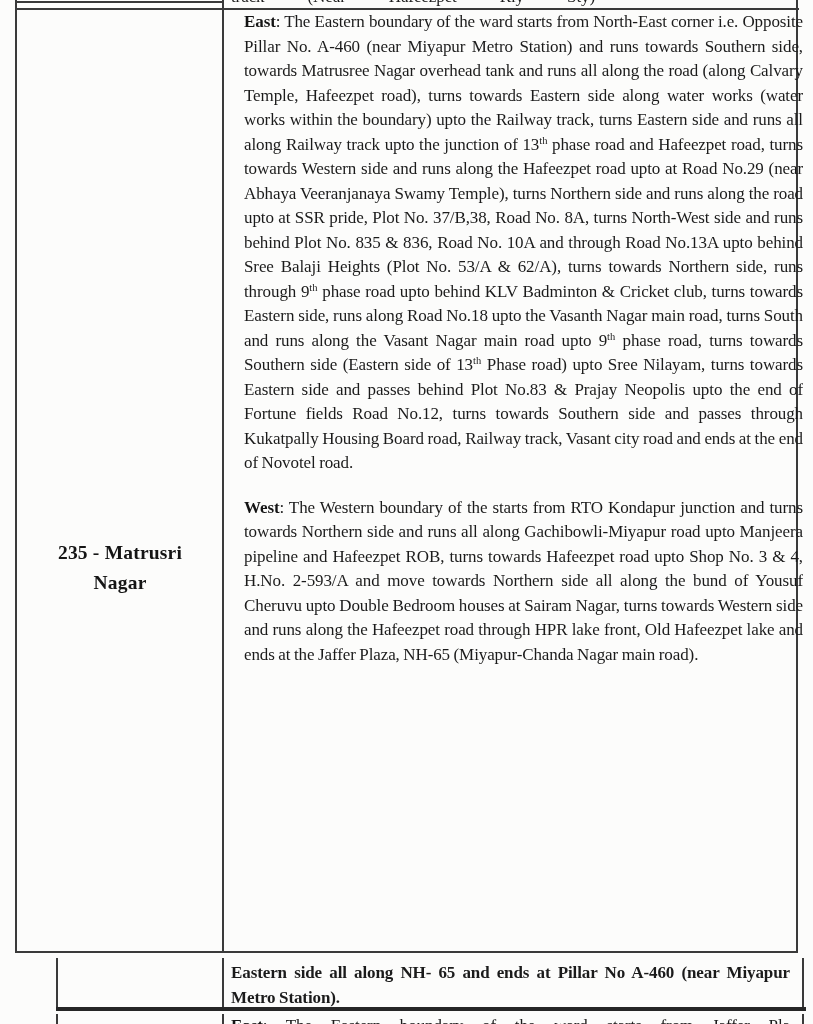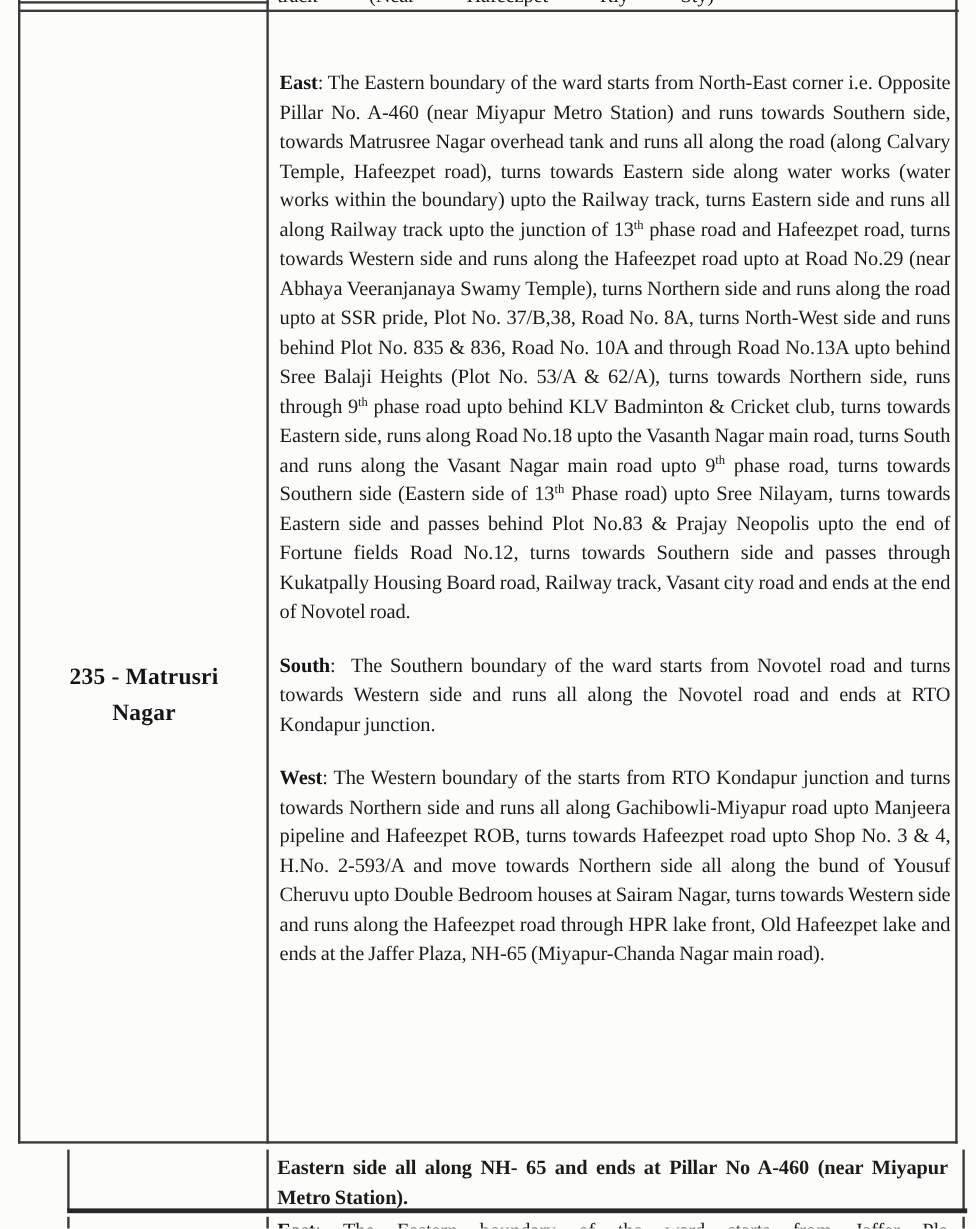--- a/index.html
+++ b/index.html
@@ -15,26 +15,26 @@
 
   .body {
     font-size:17px; line-height:24.5px;
     text-align:justify; text-justify:inter-word;
     letter-spacing:-0.1px; word-spacing:-0.6px;
     color:#1b1b1b; hyphens:none;
   }
   .body sup { font-size:10.5px; line-height:0; vertical-align:6px; letter-spacing:0; }
   .body b { font-weight:bold; color:#141414; }
 
-  .main-text { position:absolute; left:233px; top:10px; width:559px; height:756px; overflow:hidden;margin-top:47px; }
+  .main-text { position:absolute; left:244px; top:10px; width:559px; height:756px; overflow:hidden; }
   .main-text p { margin:0; }
   .main-text p + p { margin-top:20px; }
   .stretch-last { text-align-last: justify; }
 
-  .ward-label-wrap { position:absolute; left:17px; top:550px; width:206px; text-align:center; }
+  .ward-label-wrap { position:absolute; left:17px; top:538px; width:206px; text-align:center; }
   .ward-label { font-weight:bold; font-size:19.5px; line-height:30px; width:170px; margin:0 auto; color:#151515; letter-spacing:0.2px; }
 
   .top-clip { position:absolute; left:231px; top:0; width:364px; height:8px; overflow:hidden; }
   .top-clip .inner { margin-top:-15px; text-align-last:justify; }
 
   .cont-text { position:absolute; left:231px; top:961px; width:559px; height:46px;font-weight:bold; }
 
   .bottom-clip { position:absolute; left:231px; top:1014px; width:559px; height:10px; overflow:hidden; }
   .bottom-clip .inner { margin-top:0; text-align-last:justify; }
 </style>
@@ -62,21 +62,20 @@
   <div class="top-clip">
     <div class="body inner">track (Near Hafeezpet Rly Sty)</div>
   </div>
 
   <div class="ward-label-wrap">
     <div class="ward-label">235 - Matrusri Nagar</div>
   </div>
 
   <div class="main-text">
     <p class="body"><b>East</b><span>: The Eastern boundary of the ward starts from North-East corner i.e. Opposite Pillar No. A-460 (near Miyapur Metro Station) and runs towards Southern side, towards Matrusree Nagar overhead tank and runs all along the road (along Calvary Temple, Hafeezpet road), turns towards Eastern side along water works (water works within the boundary) upto the Railway track, turns Eastern side and runs all along Railway track upto the junction of 13</span><sup>th</sup><span> phase road and Hafeezpet road, turns towards Western side and runs along the Hafeezpet road upto at Road No.29 (near Abhaya Veeranjanaya Swamy Temple), turns Northern side and runs along the road upto at SSR pride, Plot No. 37/B,38, Road No. 8A, turns North-West side and runs behind Plot No. 835 &amp; 836, Road No. 10A and through Road No.13A upto behind Sree Balaji Heights (Plot No. 53/A &amp; 62/A), turns towards Northern side, runs through 9</span><sup>th</sup><span> phase road upto behind KLV Badminton &amp; Cricket club, turns towards Eastern side, runs along Road No.18 upto the Vasanth Nagar main road, turns South and runs along the Vasant Nagar main road upto 9</span><sup>th</sup><span> phase road, turns towards Southern side (Eastern side of 13</span><sup>th</sup><span> Phase road) upto Sree Nilayam, turns towards Eastern side and passes behind Plot No.83 &amp; Prajay Neopolis upto the end of Fortune fields Road No.12, turns towards Southern side and passes through Kukatpally Housing Board road, Railway track, Vasant city road and ends at the end of Novotel road.</span></p>
-    <p class="body"><b>South</b><span>:&nbsp; The Southern boundary of the ward starts from Novotel road and turns towards Western side and runs all along the Novotel road and ends at RTO Kondapur junction.</span></p>
     <p class="body"><b>West</b><span>: The Western boundary of the starts from RTO Kondapur junction and turns towards Northern side and runs all along Gachibowli-Miyapur road upto Manjeera pipeline and Hafeezpet ROB, turns towards Hafeezpet road upto Shop No. 3 &amp; 4, H.No. 2-593/A and move towards Northern side all along the bund of Yousuf Cheruvu upto Double Bedroom houses at Sairam Nagar, turns towards Western side and runs along the Hafeezpet road through HPR lake front, Old Hafeezpet lake and ends at the Jaffer Plaza, NH-65 (Miyapur-Chanda Nagar main road).</span></p>
   </div>
 
   <div class="cont-text body">Eastern side all along NH- 65 and ends at Pillar No A-460 (near Miyapur Metro Station).</div>
 
   <div class="bottom-clip">
     <div class="body inner"><b>East</b><span>: The Eastern boundary of the ward starts from Jaffer Pla</span></div>
   </div>
 
 </div>

